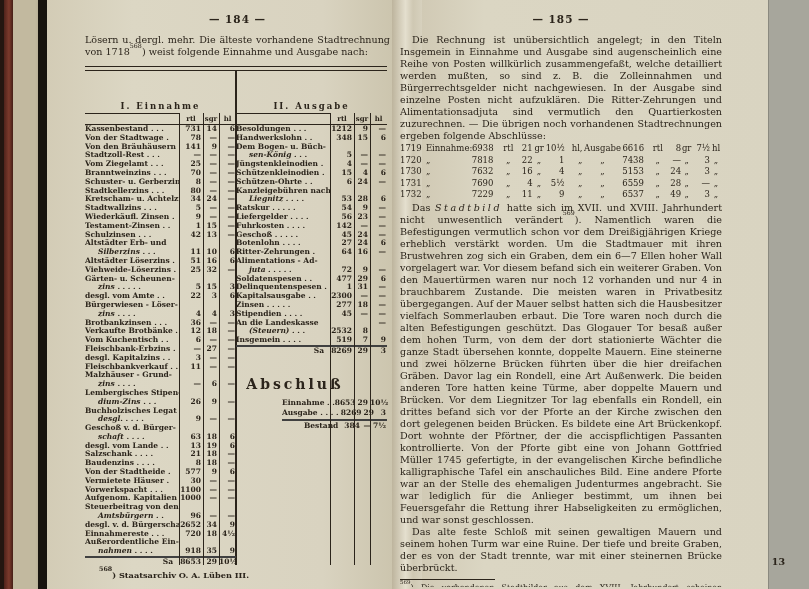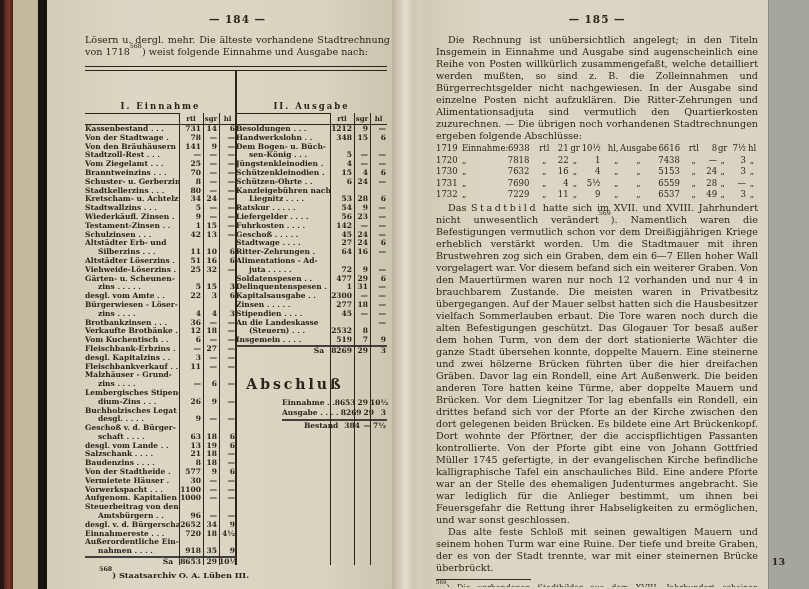--- a/index.html
+++ b/index.html
@@ -15,21 +15,21 @@
   .page-left{position:absolute;left:47px;top:0;width:345px;height:100%;
              background:linear-gradient(90deg,#d3ccb6,#dcd7c4 25%,#d9d3c0 80%,#ccc5ae);}
   .gutter{position:absolute;left:392px;top:0;width:30px;height:100%;
           background:linear-gradient(90deg,#bdb49d,#e4dfce 45%,#cfc8b3 70%,#d7d1be);}
   .page-right{position:absolute;left:422px;top:0;width:346px;height:100%;
               background:linear-gradient(90deg,#d1cab5,#dbd6c3 18%,#d9d4c1);}
   .edge-gray{position:absolute;left:768px;top:0;width:41px;height:100%;
              background:#a7a69c;border-left:1px solid #8a897f;box-sizing:border-box;}
 
   .lp-content{position:absolute;left:85px;top:12px;width:305px;}
-  .rp-content{position:absolute;left:436px;top:12px;width:322px;height:575px;overflow:hidden;}
+  .rp-content{position:absolute;left:400px;top:12px;width:322px;height:575px;overflow:hidden;}
 
   .pgno{text-align:center;font-size:10.5px;font-weight:bold;letter-spacing:1px;line-height:14px;margin:0 0 8px 0;}
   .just{margin:0;text-align:justify;font-size:9.6px;line-height:12px;}
   sup{font-size:6.3px;line-height:0;position:relative;top:-3px;}
 
   
   .table{position:relative;width:302px;margin-top:8px;}
   .t-toprule{height:3px;border-top:1.5px solid #2b241b;border-bottom:1px solid #2b241b;margin-bottom:1px;}
   .t-center{position:absolute;left:150px;top:4px;bottom:0;width:2px;background:#2b241b;}
   .t-head{display:flex;height:14px;line-height:14px;margin-top:28px;}
@@ -38,36 +38,36 @@
   .half{position:relative;width:151px;}
   .vl{position:absolute;top:0;bottom:0;width:1px;background:#2b241b;}
   .vl1{left:94px}.vl2{left:118px}.vl3{left:134px}
   .units-row{display:flex;height:11px;line-height:11px;font-size:7px;font-weight:bold;}
   .u-sp{width:94px;border-top:1px solid #2b241b;box-sizing:border-box;}
   .u{text-align:center;}
   .u-rtl{width:24px}.u-sgr{width:16px}.u-hl{width:17px}
   .h-rule{border-top:1px solid #2b241b;}
   .trow{display:flex;height:8.8px;line-height:8.8px;box-sizing:border-box;font-weight:bold;}
   .lbl{width:94px;font-size:7.5px;white-space:nowrap;overflow:hidden;box-sizing:border-box;}
-  .lbl[data-ind="1"]{padding-left:13px;}
+  .lbl[data-ind="1"]{padding-left:13px;font-style:italic;}
   .num{font-size:7.5px;text-align:right;box-sizing:border-box;}
   .n-rtl{width:24px;padding-right:2px;}
   .n-sgr{width:16px;padding-right:2px;}
   .n-hl{width:17px;padding-right:1px;}
   .trow[data-cls="sa"]{border-top:2px solid #404040;}
   .trow[data-cls="sa"] .lbl{text-align:right;padding-right:6px;}
   .absch-gap{height:22px;}
   .absch-head{width:110px;text-align:center;font-weight:bold;font-size:14px;letter-spacing:3px;
               margin:0 0 6px 4px;}
   .absch .trow{height:10.5px;line-height:10.5px;margin-left:46px;}
   .footnote-left{margin-top:5px;font-size:8.2px;line-height:10px;padding-left:14px;font-weight:bold;}
 
   
   .indent{text-indent:12px;}
-  .spaced{letter-spacing:2.5px;}
+  .spaced{letter-spacing:2.5px;font-style:italic;}
   .acct{margin:1px 0;}
   .acct-row{display:flex;height:11.5px;line-height:11.5px;font-size:8.5px;}
   .acct-row span{box-sizing:border-box;white-space:nowrap;}
   .a-year{width:26px}
   .a-el{width:46px}
   .a-ertl{width:28px;text-align:left}
   .a-eu1{width:17px;text-align:center}
   .a-egr{width:16px;text-align:right}
   .a-eu2{width:13px;text-align:center}
   .a-ehl{width:19px;text-align:right}
@@ -512,21 +512,21 @@
               <span class="num n-sgr">—</span>
               <span class="num n-hl">—</span>
             </div>
               <div class="trow">
               <span class="lbl">Geschoß . . . . .</span>
               <span class="num n-rtl">45</span>
               <span class="num n-sgr">24</span>
               <span class="num n-hl">—</span>
             </div>
               <div class="trow">
-              <span class="lbl">Stadtwage . . . .</span>
+              <span class="lbl">Botenlohn . . . .</span>
               <span class="num n-rtl">27</span>
               <span class="num n-sgr">24</span>
               <span class="num n-hl">6</span>
             </div>
               <div class="trow">
               <span class="lbl">Ritter-Zehrungen .</span>
               <span class="num n-rtl">64</span>
               <span class="num n-sgr">16</span>
               <span class="num n-hl">—</span>
             </div>

